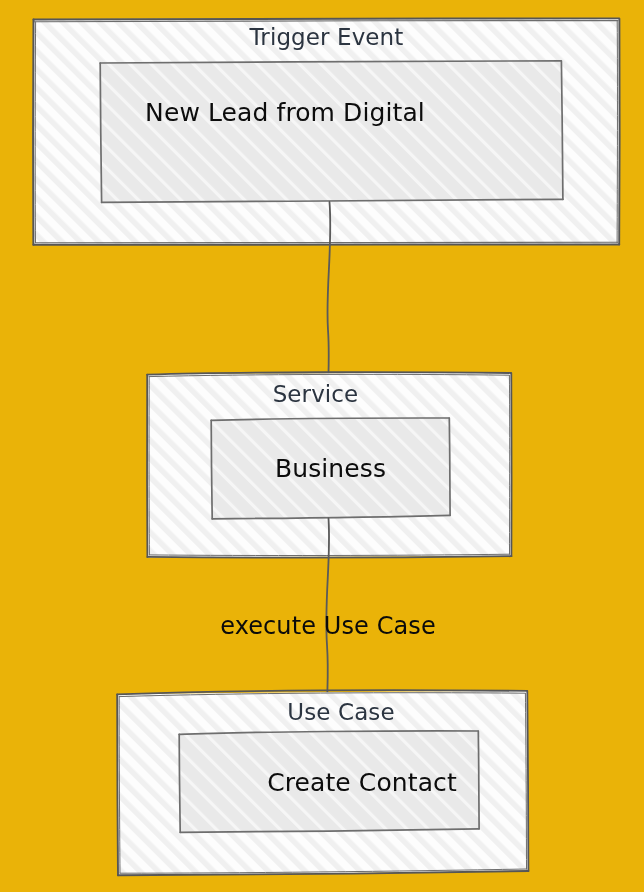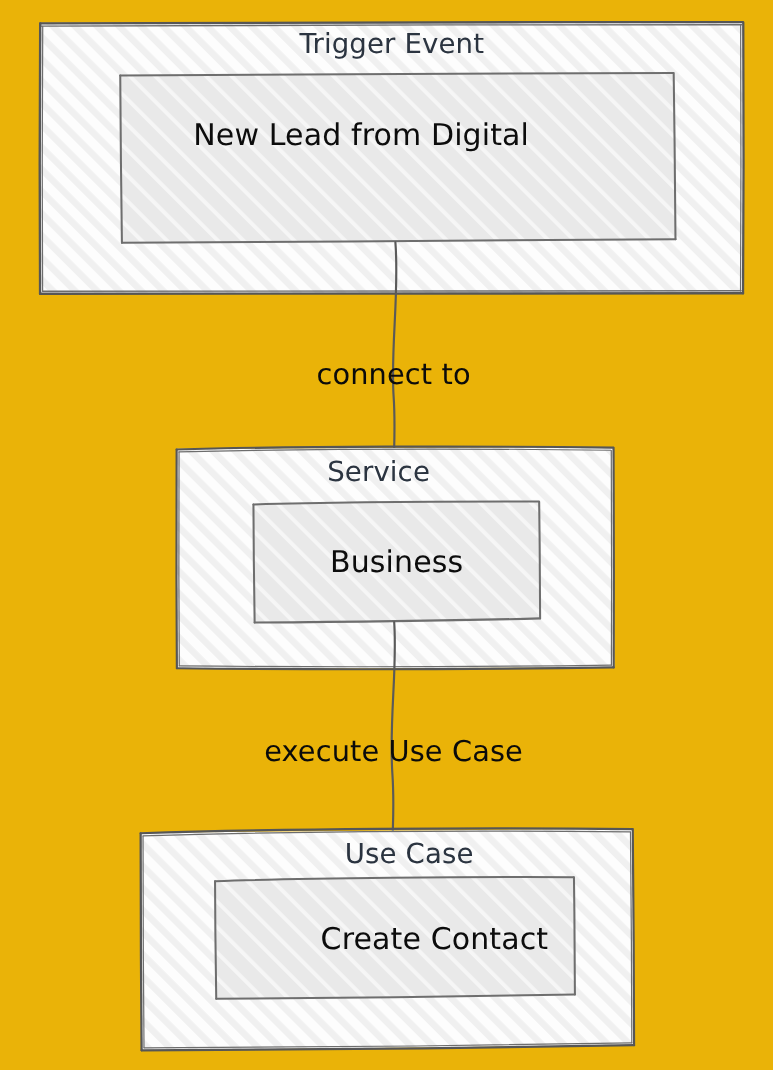--- a/index.html
+++ b/index.html
@@ -159,24 +159,23 @@
       <path d="M478.3,731.1 C478.8,765 479.0,805 479.1,828.8" fill="none" stroke="#6e6e6e" stroke-width="1.7" stroke-linecap="round"></path>
       <path d="M479.1,828.8 C400,830.6 260,832.0 180.2,832.3" fill="none" stroke="#6e6e6e" stroke-width="1.7" stroke-linecap="round"></path>
       <path d="M180.2,832.3 C179.7,805 179.3,765 179.2,734.4" fill="none" stroke="#6e6e6e" stroke-width="1.7" stroke-linecap="round"></path>
     </g>
   </svg>
 
   <div class="layer">
 
     <div class="txt group-title" style="left:33px; top:22px; width:587px;">Trigger Event</div>
 
-    <div class="txt node-label" style="left:100px; top:96px; width:370px;padding-left:16px;">New Lead from Digital</div>
+    <div class="txt node-label" style="left:100px; top:96px; width:370px;">New Lead from Digital</div>
 
 
-    <div class="txt edge-label" style="left:178px; top:297px; width:300px;">connect to</div>
 
     <div class="txt group-title" style="left:133px; top:379px; width:365px;">Service</div>
 
     <div class="txt node-label" style="left:211px; top:452px; width:239px;">Business</div>
 
     <div class="txt edge-label" style="left:163px; top:611px; width:330px;">execute Use Case</div>
 
     <div class="txt group-title" style="left:117px; top:697px; width:448px;">Use Case</div>
 
     <div class="txt node-label" style="left:179px; top:766px; width:300px;padding-left:33px;">Create Contact</div>

